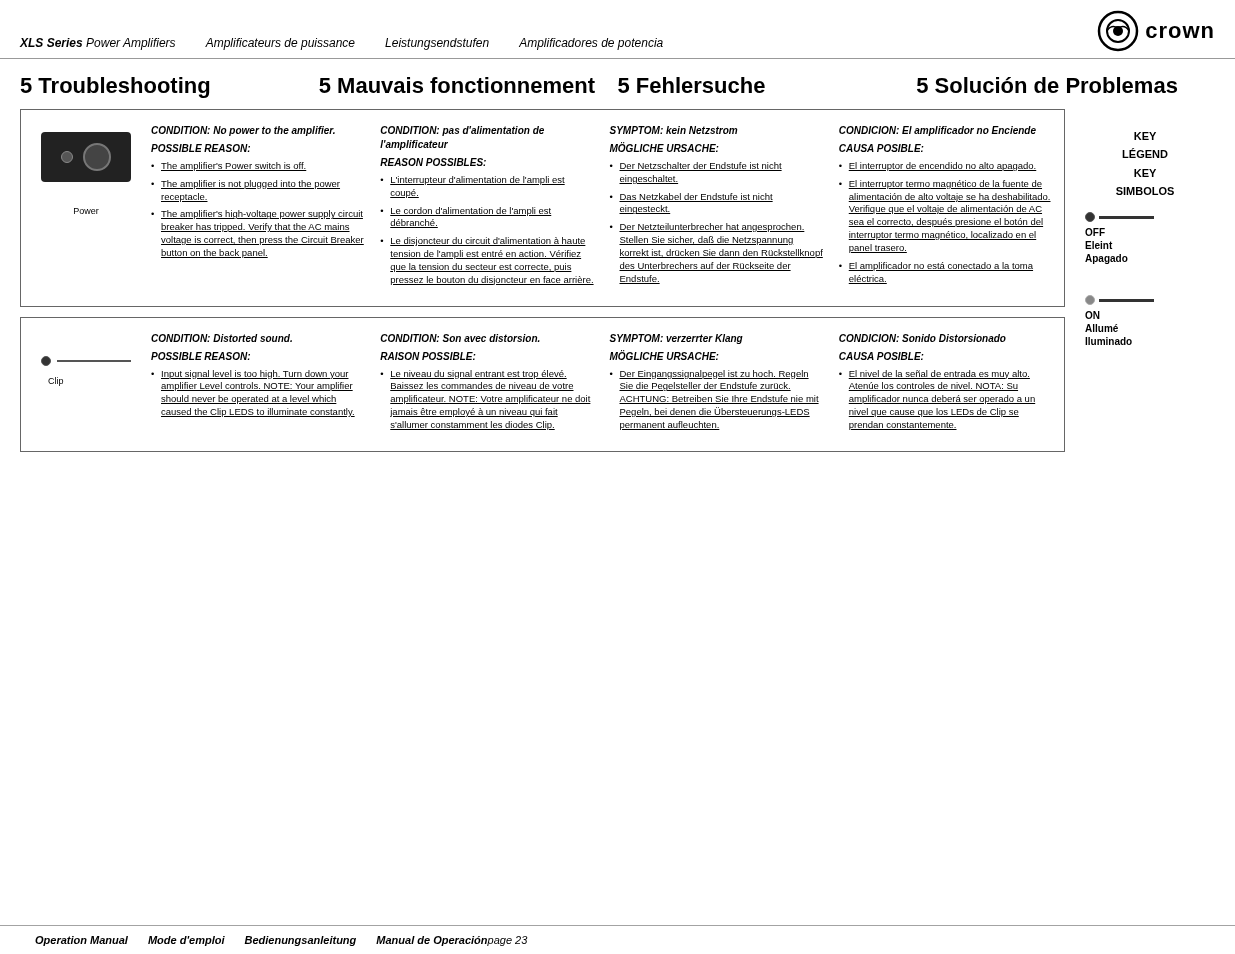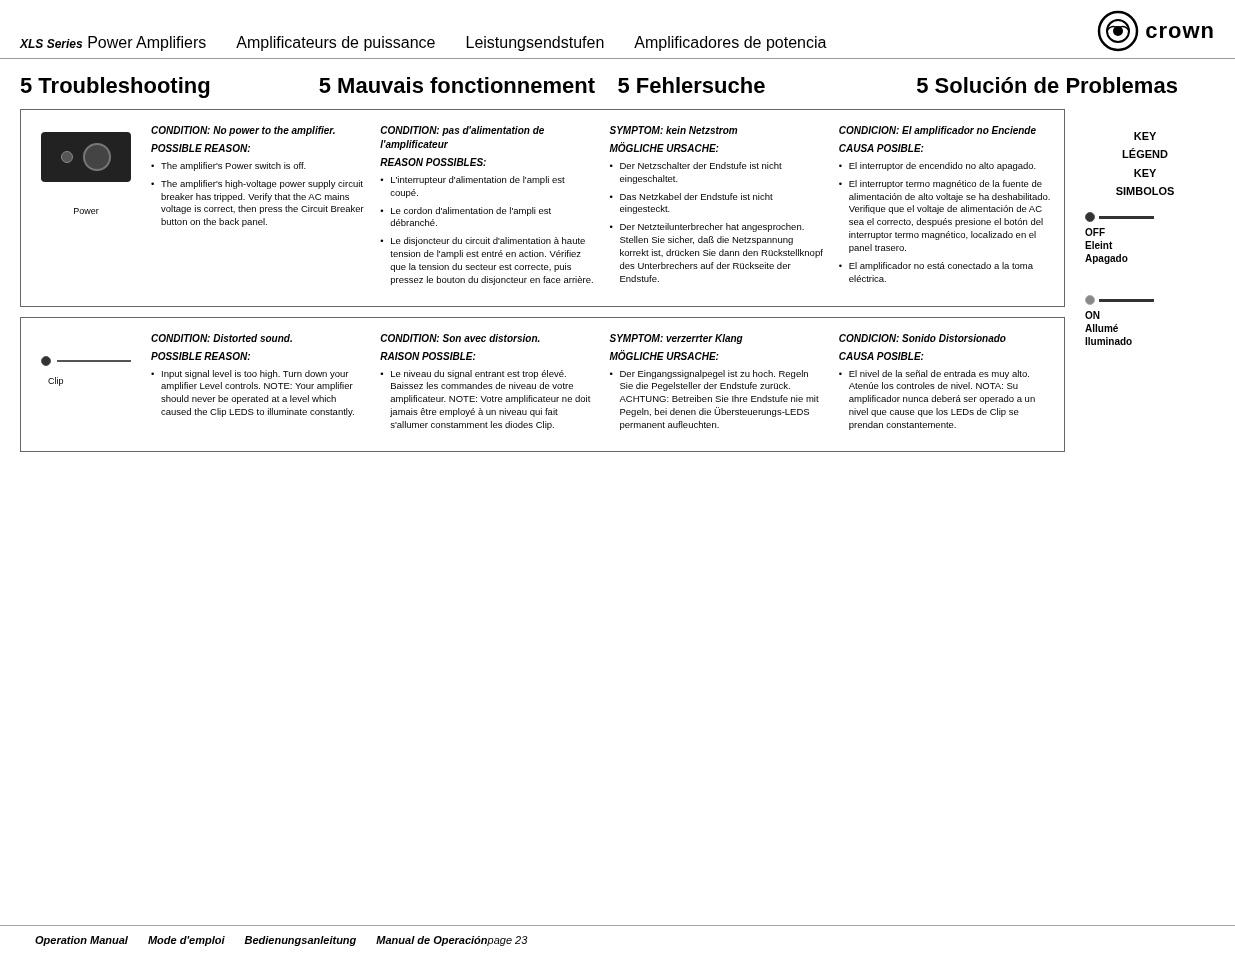--- a/index.html
+++ b/index.html
@@ -20,21 +20,21 @@
       padding: 10px 20px 6px 20px;
       border-bottom: 1px solid #999;
     }
     .header-left {
       display: flex;
       gap: 30px;
       align-items: baseline;
       flex: 1;
     }
     .header-title-bold { font-weight: bold; font-style: italic; font-size: 12px; }
-    .header-title-italic { font-size: 16px; margin-top: 24px; }
+    .header-title-italic { font-style: italic; font-size: 12px; margin-top: 24px; }
     .header-logo {
       display: flex;
       align-items: center;
       gap: 6px;
     }
     .logo-text {
       font-size: 22px;
       font-weight: bold;
       letter-spacing: 1px;
     }
@@ -159,20 +159,21 @@
     .bullet-list {
       list-style: none;
       padding: 0;
     }
     .bullet-list li {
       padding-left: 10px;
       position: relative;
       margin-bottom: 5px;
       font-size: 9.5px;
       line-height: 1.35;
+      text-decoration: underline;
     }
     .bullet-list li::before {
       content: '•';
       position: absolute;
       left: 0;
     }
 
     
     .right-sidebar {
       width: 140px;
@@ -308,20 +309,21 @@
           <div style="font-size:9px;margin-top:18px;color:#000;">Power</div>
         </div>
       </div>
       <div class="panel-columns">
 
         <div class="panel-col">
           <div class="condition-title">CONDITION: No power to the amplifier.</div>
           <div class="possible-reason">POSSIBLE REASON:</div>
           <ul class="bullet-list">
             <li>The amplifier's Power switch is off.</li>
+            <li>The amplifier is not plugged into the power receptacle.</li>
             <li>The amplifier's high-voltage power supply circuit breaker has tripped. Verify that the AC mains voltage is correct, then press the Circuit Breaker button on the back panel.</li>
           </ul>
         </div>
 
         <div class="panel-col">
           <div class="condition-title">CONDITION: pas d'alimentation de l'amplificateur</div>
           <div class="possible-reason">REASON POSSIBLES:</div>
           <ul class="bullet-list">
             <li>L'interrupteur d'alimentation de l'ampli est coupé.</li>
             <li>Le cordon d'alimentation de l'ampli est débranché.</li>

